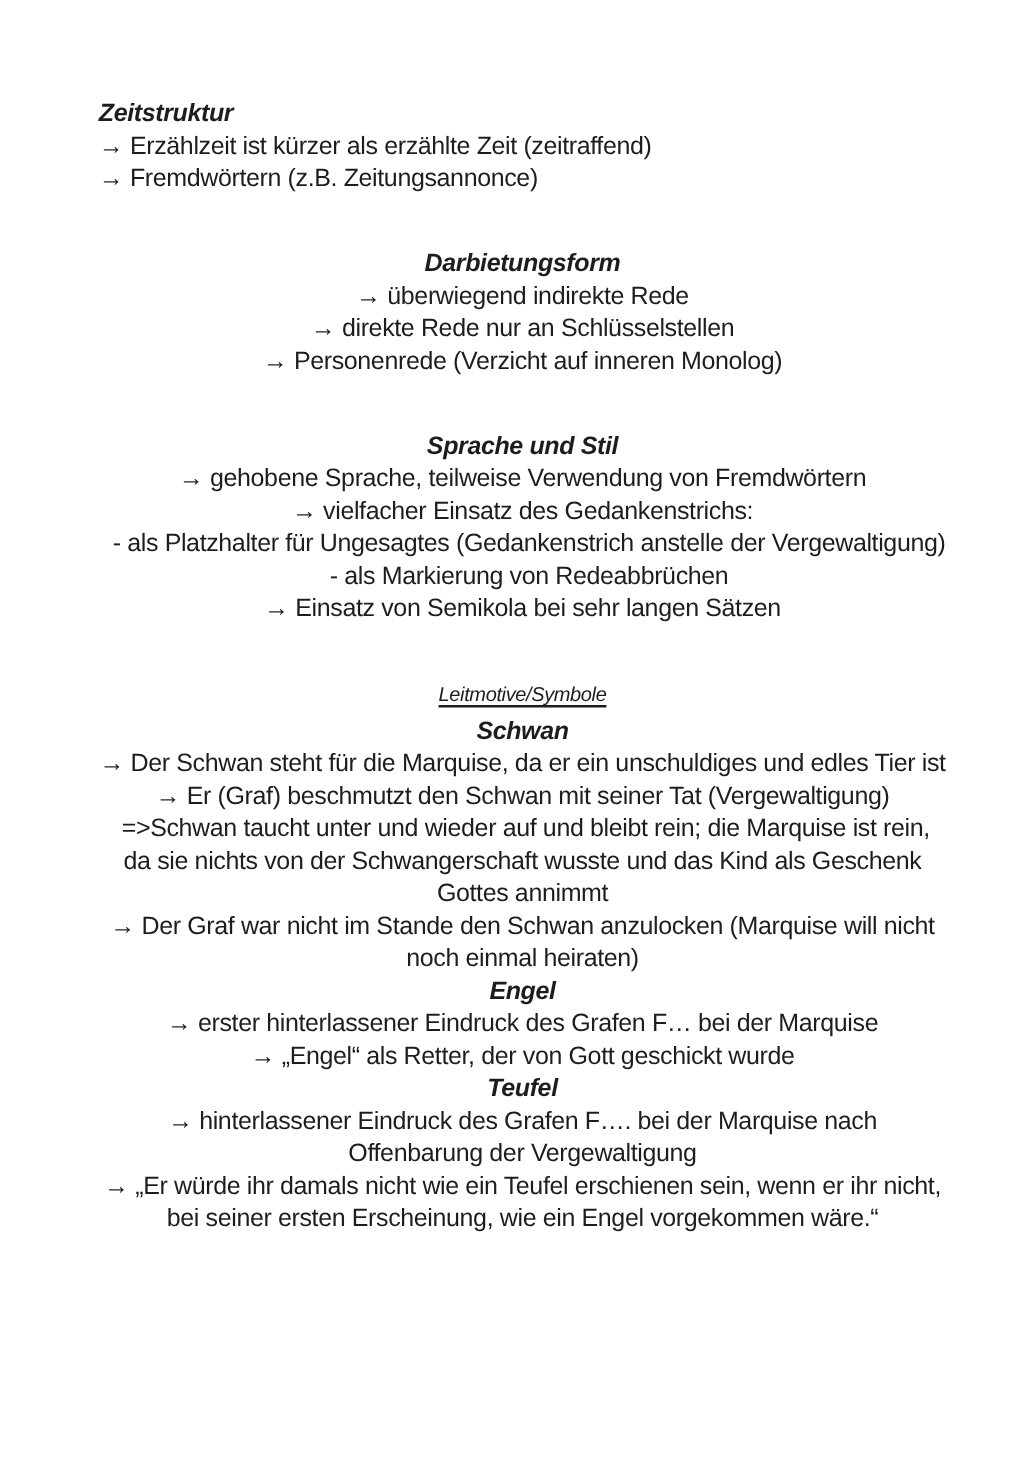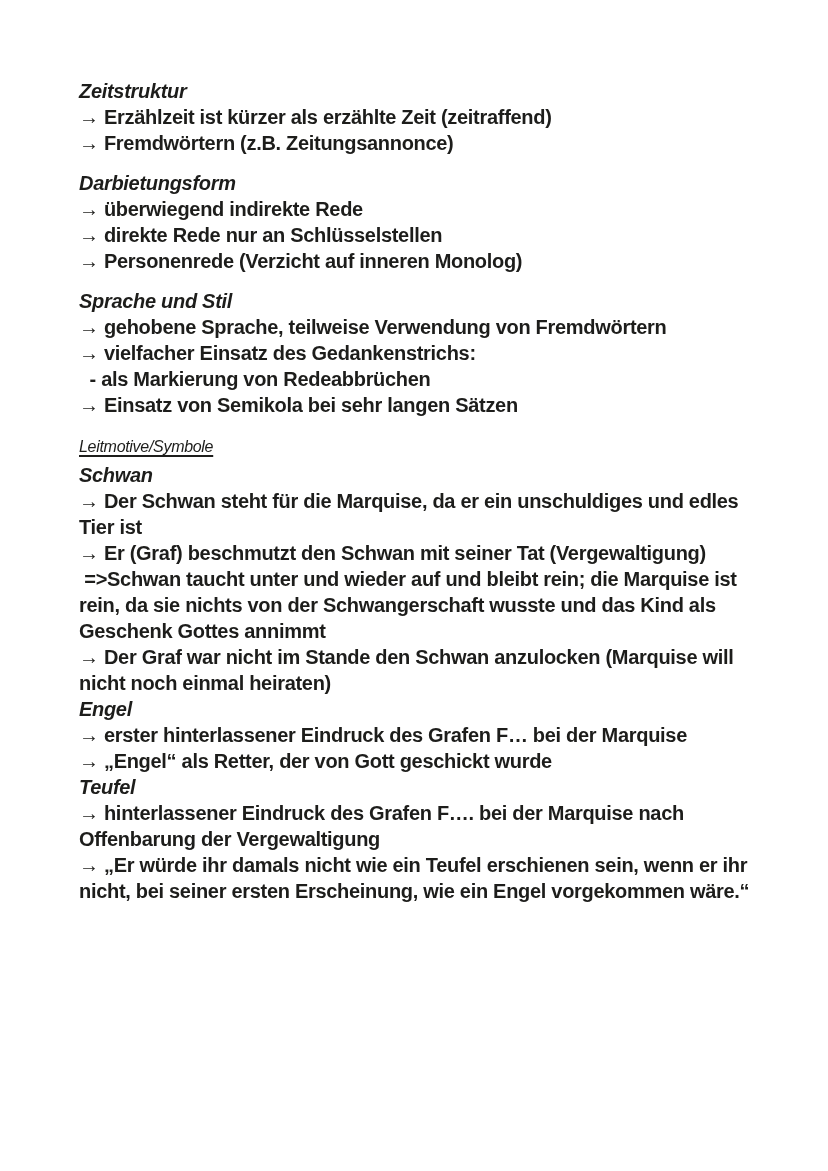--- a/index.html
+++ b/index.html
@@ -15,23 +15,23 @@
   .content {
     position: absolute;
     left: 79px;
     top: 78px;
     width: 678px;
     font-size: 20px;
     line-height: 26px;
     letter-spacing: -0.3px;
   }
   section { margin: 0; padding: 0; }
-  .sec + .sec { margin-top: 14px; }
+  .sec + .sec { margin-top: 42px; text-align: center; }
   .sec-leit { margin-top: 52px; }
-  h2, h3, p { margin: 0; padding: 0; font-size: 20px; line-height: 26px; font-weight: bold; }
+  h2, h3, p { margin: 0; padding: 0; font-size: 20px; line-height: 26px; }
   .hd {
     font-weight: 700;
     font-style: italic;
   }
   .main-hd {
     font-weight: 400;
     font-style: italic;
     font-size: 16px;
     line-height: 30px;
     text-decoration: underline;
@@ -58,20 +58,21 @@
       <h2 class="hd">Darbietungsform</h2>
       <p class="ln">→ überwiegend indirekte Rede</p>
       <p class="ln">→ direkte Rede nur an Schlüsselstellen</p>
       <p class="ln">→ Personenrede (Verzicht auf inneren Monolog)</p>
     </section>
 
     <section class="sec">
       <h2 class="hd">Sprache und Stil</h2>
       <p class="ln">→ gehobene Sprache, teilweise Verwendung von Fremdwörtern</p>
       <p class="ln">→ vielfacher Einsatz des Gedankenstrichs:</p>
+      <p class="ln">  - als Platzhalter für Ungesagtes (Gedankenstrich anstelle der Vergewaltigung)</p>
       <p class="ln">  - als Markierung von Redeabbrüchen</p>
       <p class="ln">→ Einsatz von Semikola bei sehr langen Sätzen</p>
     </section>
 
     <section class="sec sec-leit">
       <h2 class="main-hd">Leitmotive/Symbole</h2>
 
       <div>
         <h3 class="hd">Schwan</h3>
         <p class="ln">→ Der Schwan steht für die Marquise, da er ein unschuldiges und edles Tier ist</p>

